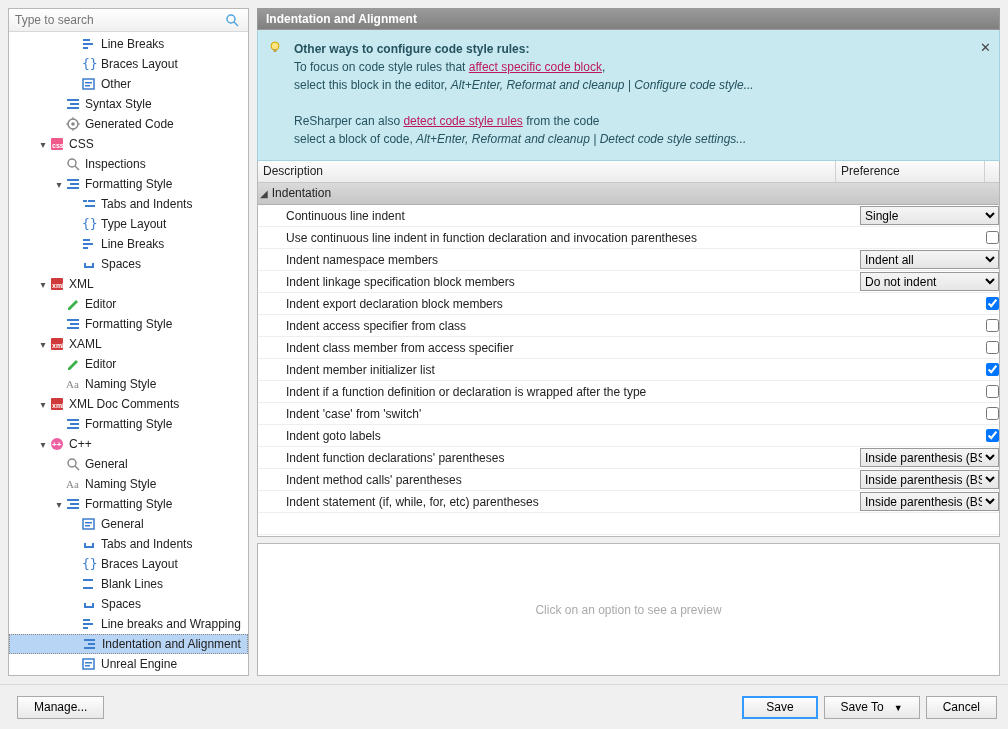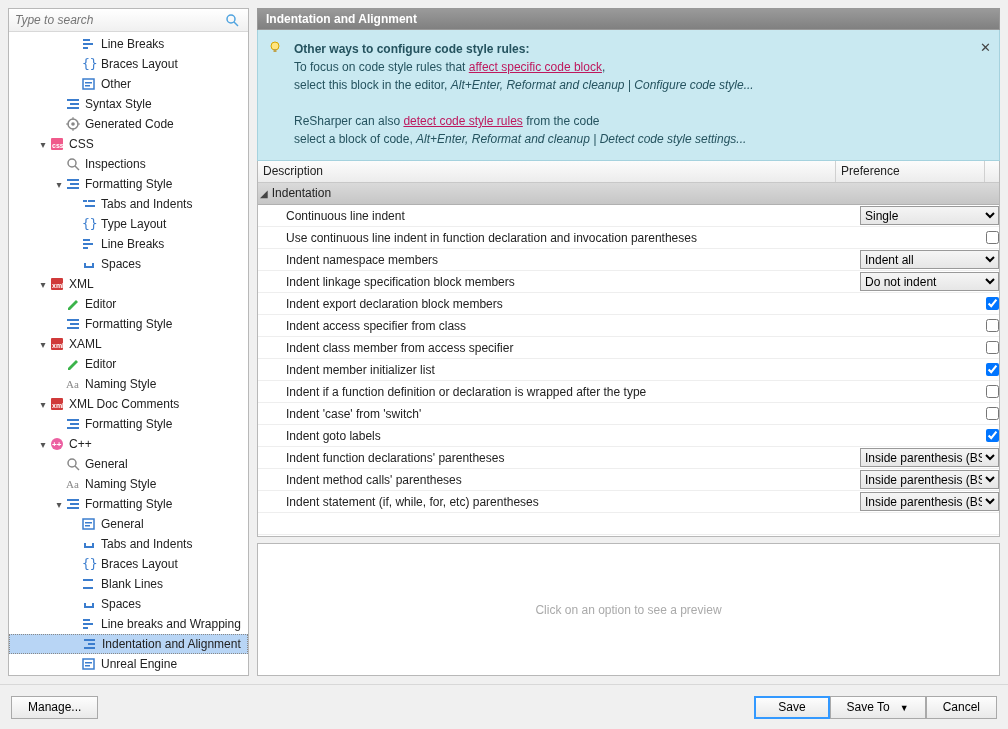--- a/index.html
+++ b/index.html
@@ -1,20 +1,20 @@
 <!DOCTYPE html>
 <html><head>
 <meta charset="utf-8">
 <style>
 html,body{margin:0;padding:0;font-family:"Segoe UI",Tahoma,sans-serif;font-size:12px;color:#222;background:#f0f0f0;overflow:hidden}
 .window{width:1008px;height:729px;position:relative;background:#f0f0f0;box-sizing:border-box;display:flex;flex-direction:column}
 .main-area{flex:1;display:flex;padding:8px 8px 0 8px;gap:8px;min-height:0}
 .left-panel{width:239px;display:flex;flex-direction:column;border:1px solid #b8b8b8;background:#fff;min-height:0}
 .search{height:22px;border-bottom:1px solid #d8d8d8;background:linear-gradient(#fff,#f0f0f0);display:flex;align-items:center;padding:0 4px;position:relative}
-.search input{flex:1;border:none;outline:none;background:transparent;font-size:12px;color:#888;font-style:italic}
+.search input{flex:1;border:none;outline:none;background:transparent;font-size:12px;color:#888;}
 .tree{flex:1;overflow-y:auto;padding:2px 0;position:relative}
 .tree::-webkit-scrollbar{width:16px}
 .tree::-webkit-scrollbar-track{background:#f0f0f0}
 .tree::-webkit-scrollbar-thumb{background:#c8c8c8;border:1px solid #a0a0a0}
 .tree-item{display:flex;align-items:center;height:20px;white-space:nowrap;cursor:default}
 .tree-item.selected{background:#b8d5f5;border:1px dotted #888;box-sizing:border-box;height:20px}
 .exp{width:12px;display:inline-flex;justify-content:center;align-items:center;color:#555;font-size:10px}
 .ticon{width:16px;height:16px;margin-right:4px;display:inline-flex;align-items:center;justify-content:center}
 .tree-label{padding-right:6px}
 .ind-3{padding-left:60px}.ind-2{padding-left:44px}.ind-1{padding-left:28px}
@@ -38,21 +38,21 @@
 .grid-body::-webkit-scrollbar-button{background:#f0f0f0;border:1px solid #c0c0c0;height:16px}
 .cat-row{background:linear-gradient(#dadada,#c6c6c6);height:21px;line-height:21px;padding-left:2px;border-bottom:1px solid #b0b0b0;font-weight:normal;display:flex;align-items:center}
 .cat-row .tri{margin-right:4px;font-size:10px;color:#444}
 .grid-row{display:flex;height:21px;align-items:center;border-bottom:1px solid #eee}
 .gr-desc{flex:1;padding-left:28px;overflow:hidden;text-overflow:ellipsis;white-space:nowrap}
 .gr-pref{width:143px;display:flex;align-items:center;justify-content:flex-end}
 .gr-pref select{width:139px;height:19px;font-size:12px;border:1px solid #999;background:linear-gradient(#f5f5f5,#e6e6e6)}
 .gr-pref input[type=checkbox]{margin:0}
 .preview{height:131px;margin-top:6px;border:1px solid #b8b8b8;background:#fff;display:flex;align-items:center;justify-content:center;color:#aaa}
 .bottom-bar{height:44px;display:flex;align-items:center;padding:0 11px;border-top:1px solid #d8d8d8;margin-top:8px}
-.btn{height:23px;padding:0 16px;border:1px solid #a9a9a9;background:linear-gradient(#fdfdfd,#e9e9e9);cursor:pointer;font-size:12px;font-family:inherit;}
+.btn{height:23px;padding:0 16px;border:1px solid #a9a9a9;background:linear-gradient(#fdfdfd,#e9e9e9);cursor:pointer;font-size:12px;font-family:inherit;margin-left:6px}
 .btn.primary{border:2px solid #3399ff;padding:0 22px}
 .bottom-bar .spacer{flex:1}
 .dd-arrow{margin-left:10px;font-size:9px}
 svg{display:block}
 </style>
 </head>
 <body>
 
 <div class="window">
   <div class="main-area">

